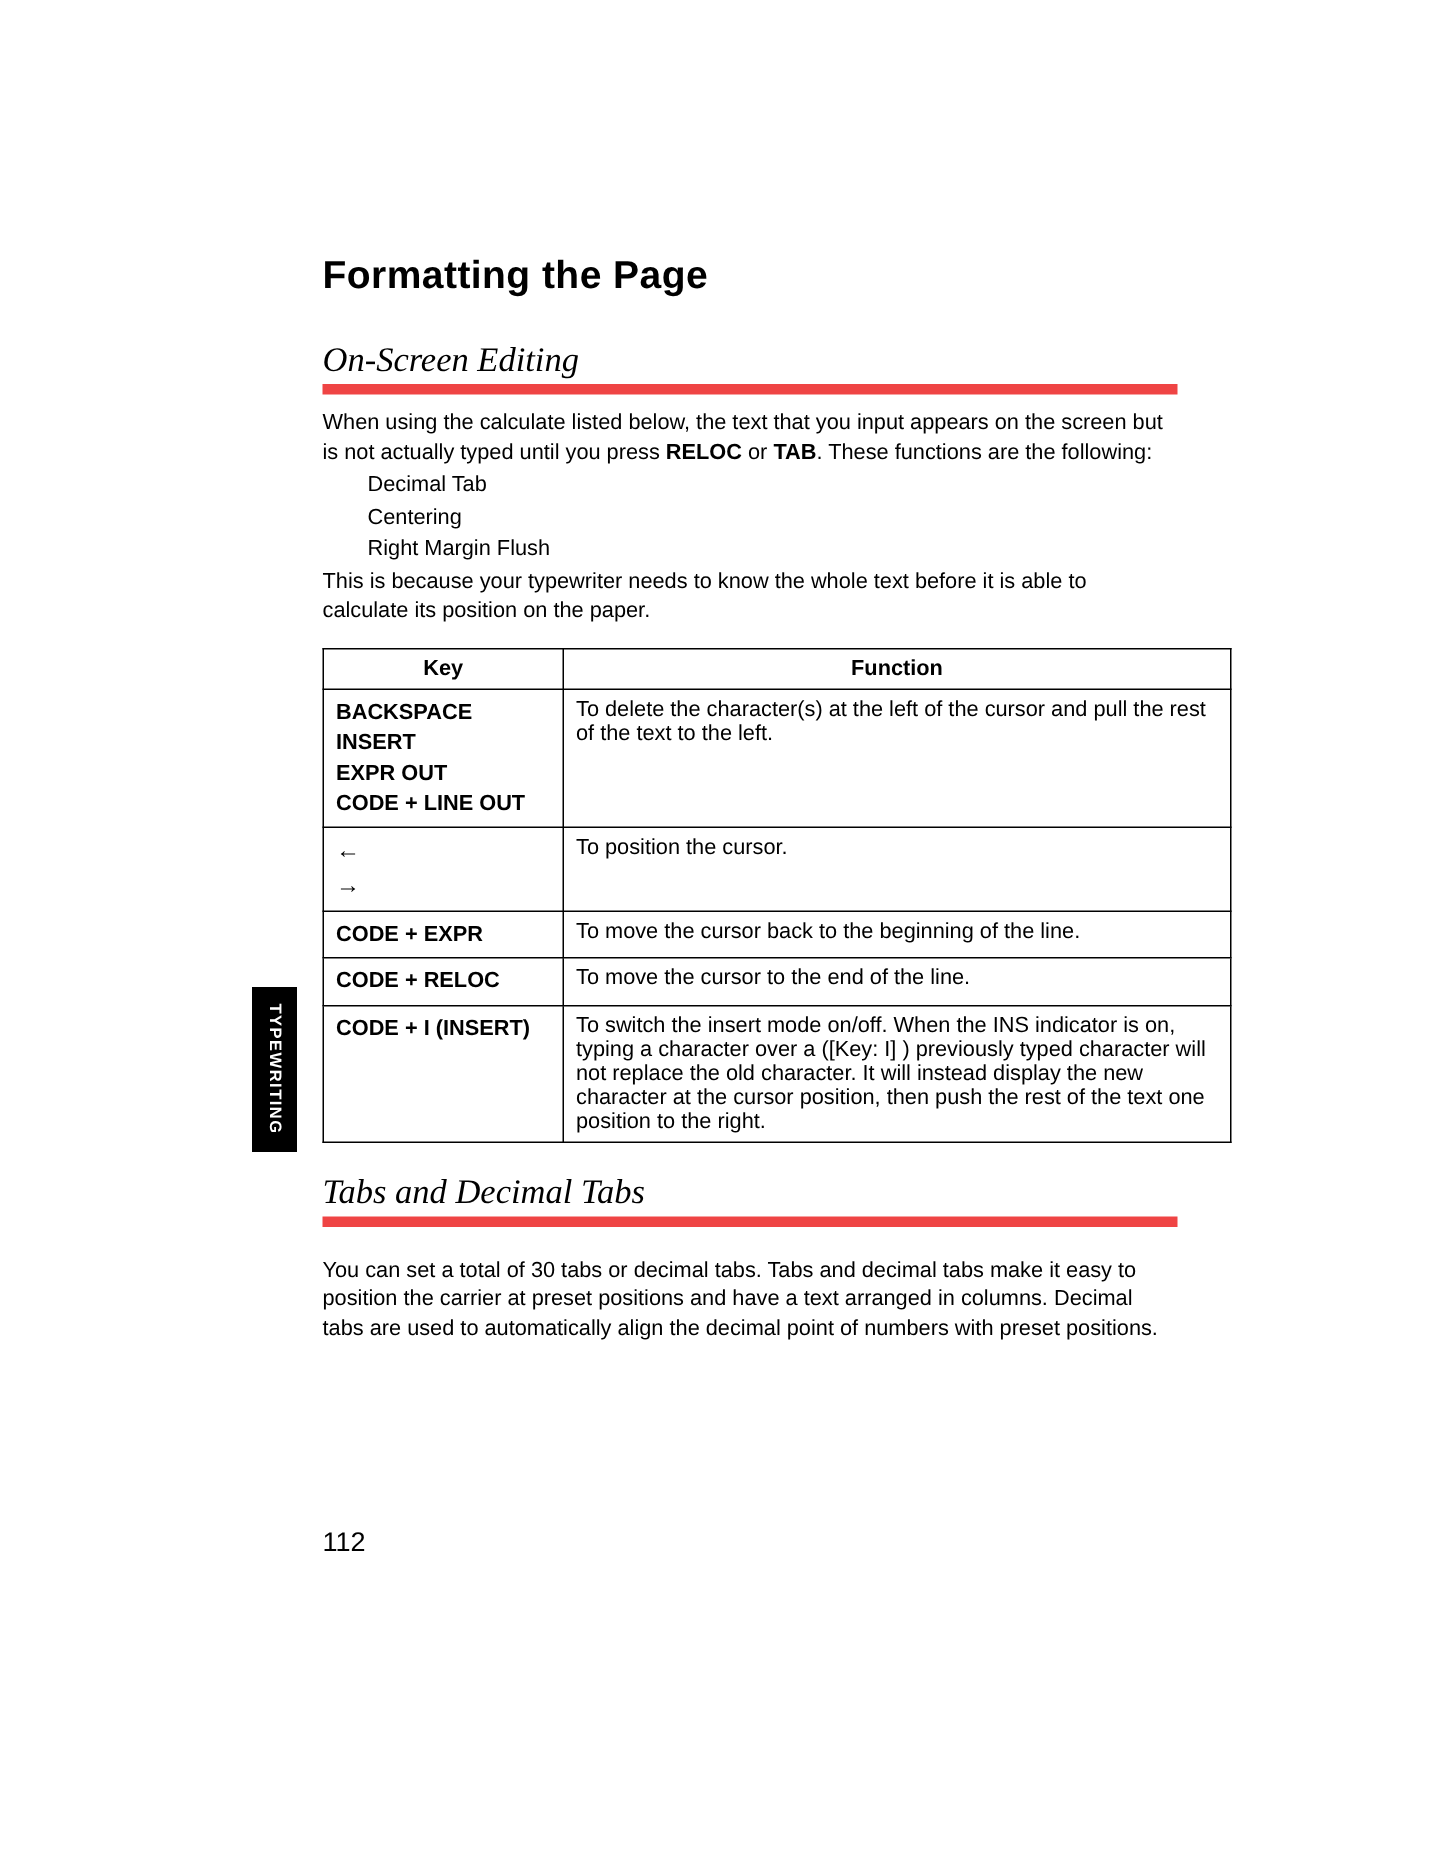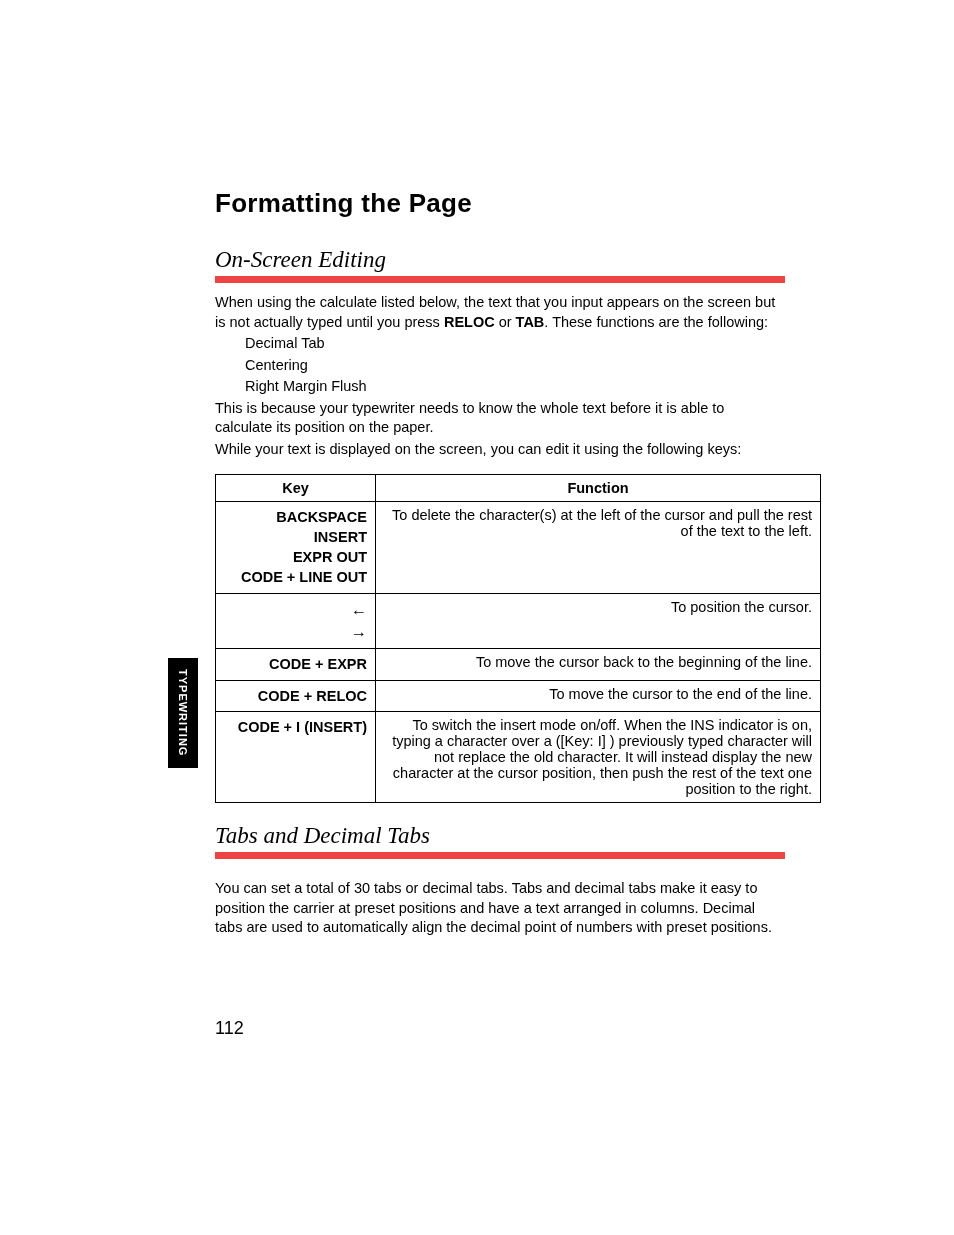--- a/index.html
+++ b/index.html
@@ -7,21 +7,21 @@
     width: 954px;
     height: 1235px;
     background: #fff;
     font-family: Arial, Helvetica, sans-serif;
     color: #000;
     position: relative;
   }
   .page {
     position: absolute;
     left: 215px;
-    top: 188px;
+    top: 168px;
     width: 570px;
   }
   h1 {
     font-size: 26px;
     font-weight: bold;
     margin-bottom: 28px;
     letter-spacing: 0.3px;
   }
   h2.italic {
     font-family: Georgia, 'Times New Roman', serif;
@@ -45,21 +45,21 @@
     border-collapse: collapse;
     width: 606px;
     margin-top: 14px;
     margin-bottom: 20px;
   }
   th, td {
     border: 1.5px solid #000;
     padding: 5px 8px;
     font-size: 14.5px;
     vertical-align: top;
-    text-align: right;
+    text-align: left;
   }
   th {
     font-weight: bold;
     text-align: center;
   }
   td.keycol { width: 160px; }
   td .bold { font-weight: bold; display: block; line-height: 1.4; }
   .arrow { font-size: 16px; display: block; line-height: 1.4; }
   .side-tab {
     position: absolute;
@@ -101,21 +101,20 @@
 
   <h2 class="italic">On-Screen Editing</h2>
 
   <p class="body-text">
     <span>When using the calculate listed below, the text that you input appears on the screen but is not actually typed until you press </span><b>RELOC</b><span> or </span><b>TAB</b><span>. These functions are the following:</span>
   </p>
   <p class="body-text indent">Decimal Tab</p>
   <p class="body-text indent">Centering</p>
   <p class="body-text indent">Right Margin Flush</p>
   <p class="body-text">This is because your typewriter needs to know the whole text before it is able to calculate its position on the paper.</p>
-  <p class="body-text">While your text is displayed on the screen, you can edit it using the following keys:</p>
 
   <table>
     <tbody>
         <tr>
       <th>Key</th>
       <th>Function</th>
     </tr>
     <tr>
       <td class="keycol">
         <span class="bold">BACKSPACE</span>

